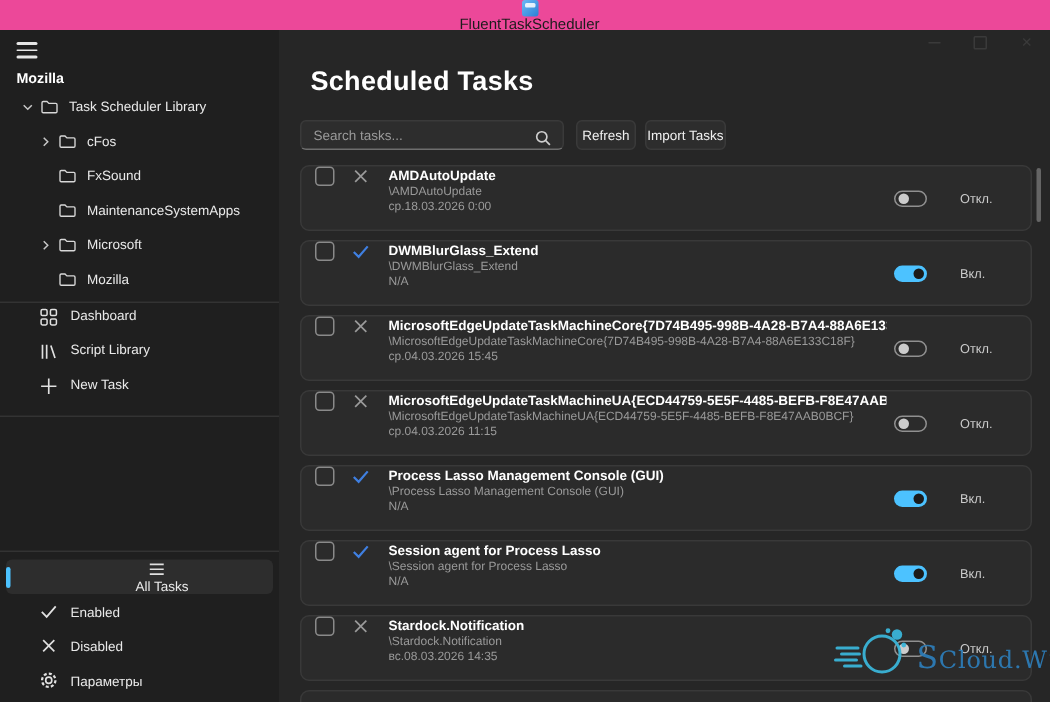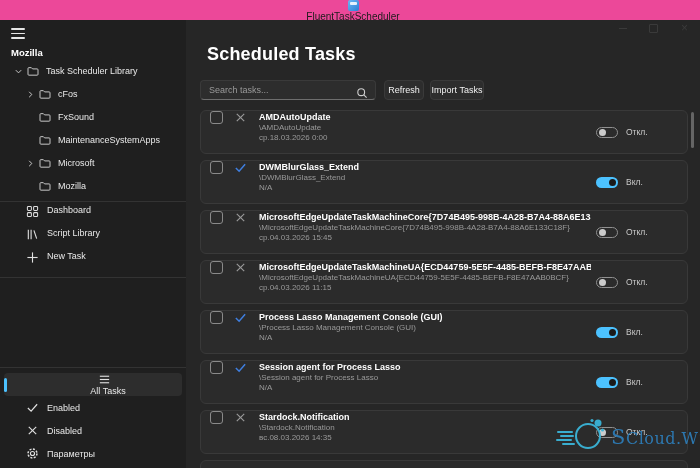--- a/index.html
+++ b/index.html
@@ -55,21 +55,21 @@
   .btn.import{left:244px;width:54px;}
   .task-list{position:absolute;left:14px;right:12px;top:90px;bottom:0;overflow:hidden;}
   .card{height:44px;box-sizing:border-box;background:#2b2b2b;border:1px solid #393939;border-radius:6px;
         margin-bottom:6px;display:flex;align-items:flex-start;padding-left:9px;position:relative;}
   .cb{width:11px;height:11px;border:1px solid #8a8a8a;border-radius:3px;flex-shrink:0;}
   .state-ic{margin-left:11px;width:13px;display:flex;justify-content:center;flex-shrink:0;}
   .tinfo{margin-left:12px;max-width:332px;overflow:hidden;}
   .tname{font-size:9px;font-weight:bold;color:#fff;line-height:12px;white-space:nowrap;}
   .tpath{font-size:8px;color:#9a9a9a;line-height:10px;white-space:nowrap;}
   .trun{font-size:8px;color:#9a9a9a;line-height:10px;white-space:nowrap;}
-  .tctl{position:absolute;left:395px;top:0;bottom:0;display:flex;align-items:center;gap:8px;}
+  .tctl{position:absolute;left:395px;top:0;bottom:0;display:flex;align-items:center;gap:22px;}
   .toggle{width:22px;height:11px;border-radius:6px;position:relative;box-sizing:border-box;cursor:pointer;flex-shrink:0;}
   .toggle.off{border:1px solid #909090;}
   .toggle.off .knob{position:absolute;left:2px;top:1px;width:7px;height:7px;border-radius:50%;background:#ccc;}
   .toggle.on{background:var(--accent);}
   .toggle.on .knob{position:absolute;right:2px;top:2px;width:7px;height:7px;border-radius:50%;background:#1b1b1b;}
   .tstate{font-size:8.5px;color:#cbcbcb;white-space:nowrap;}
   .scroll-thumb{position:absolute;right:6px;top:92px;width:3px;height:36px;background:#656565;border-radius:2px;}
   
   .watermark{position:absolute;left:370px;top:396px;display:flex;align-items:center;z-index:6;
              pointer-events:none;opacity:.95;}

